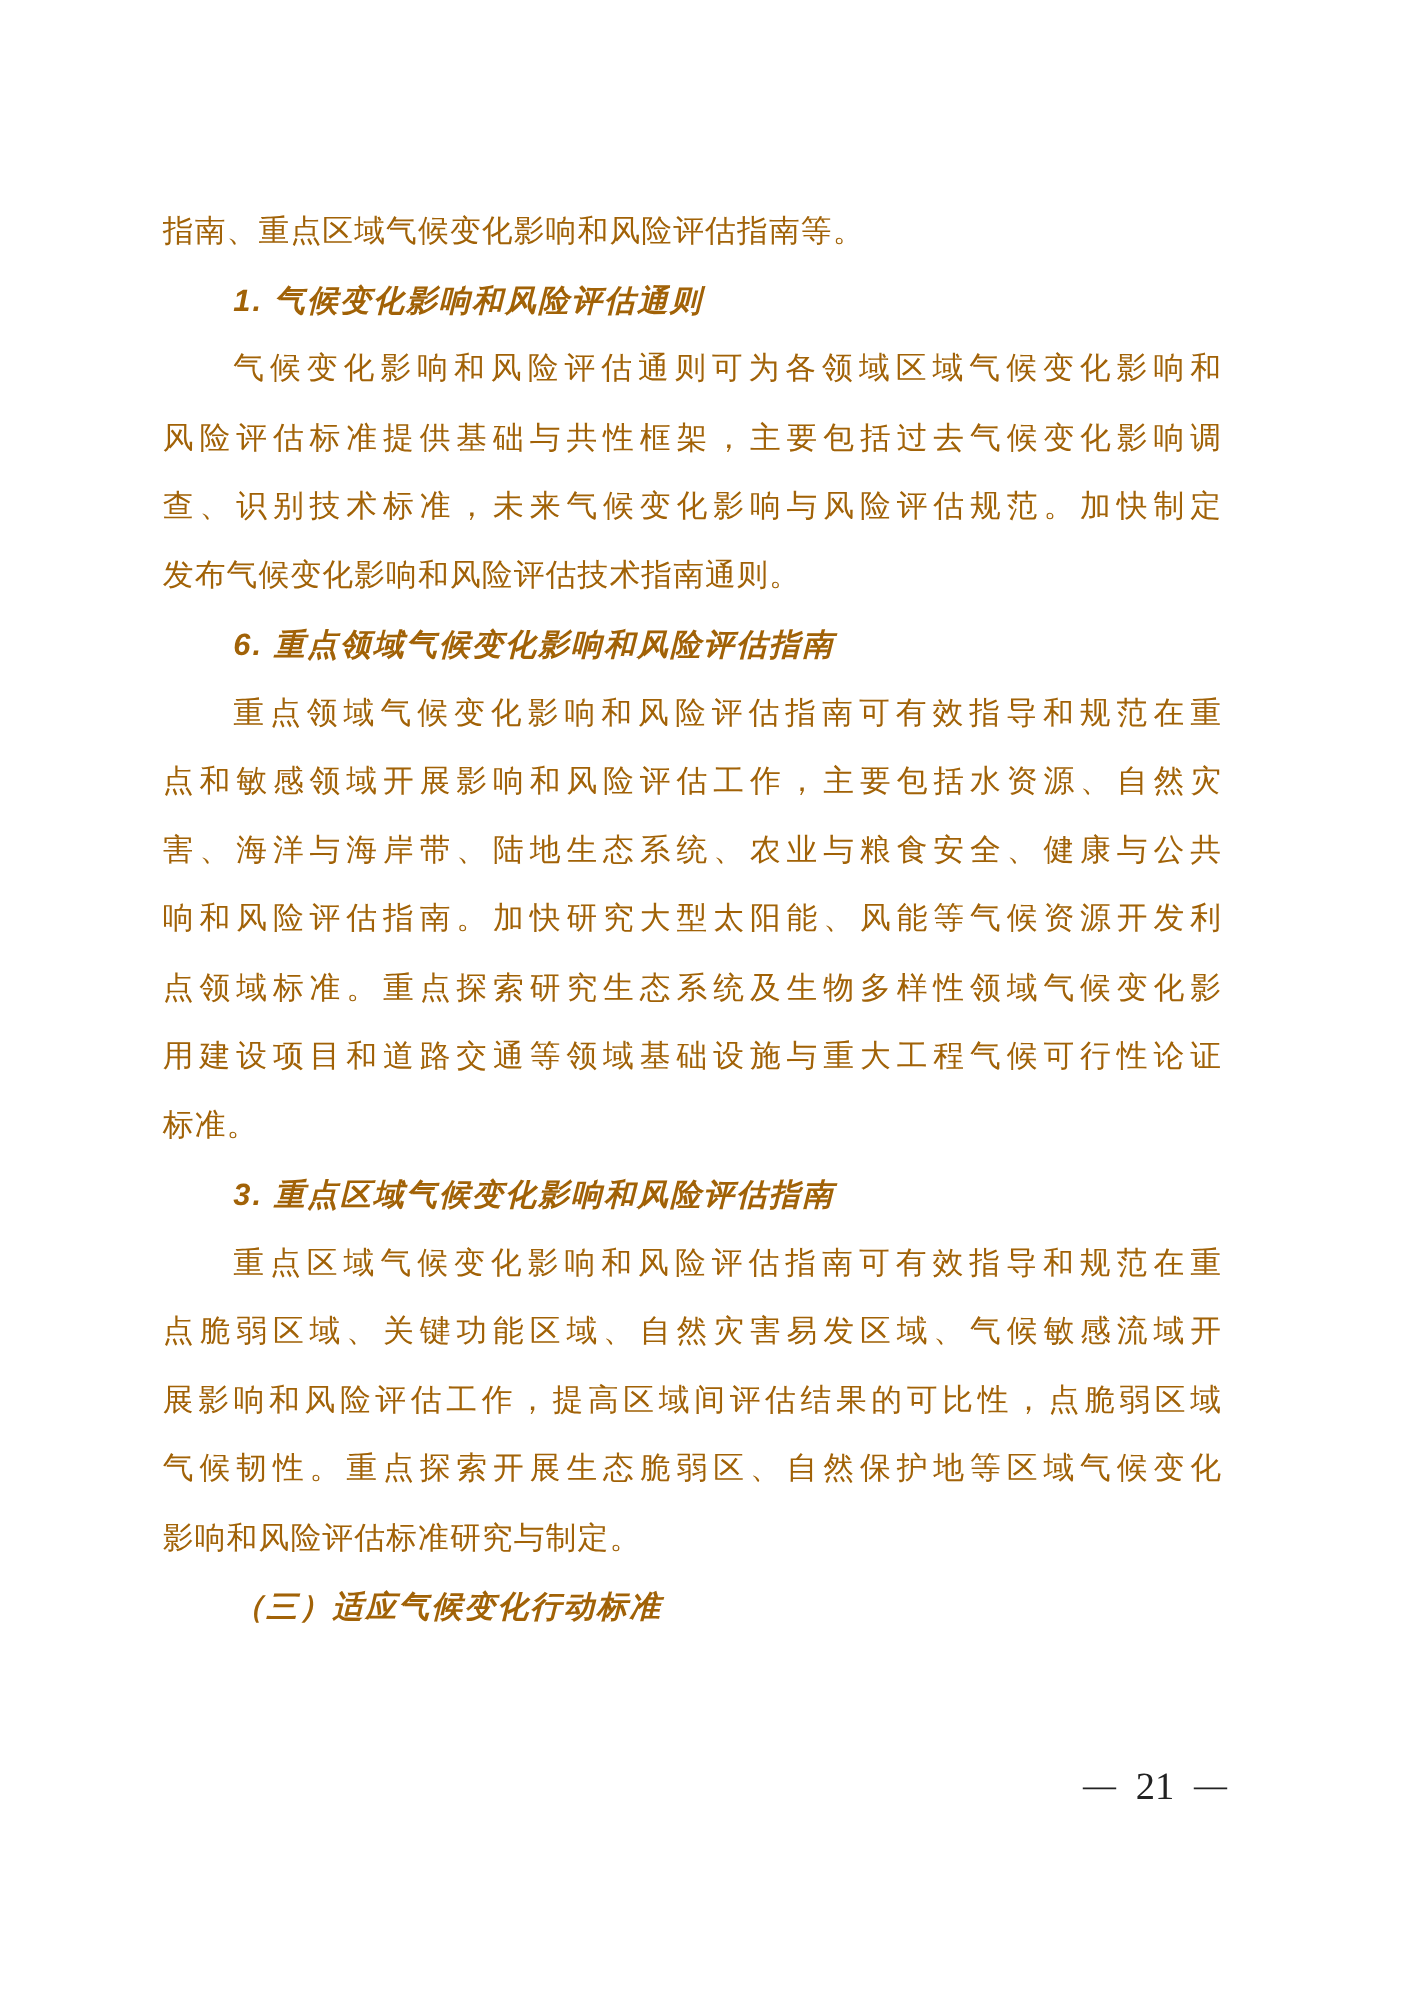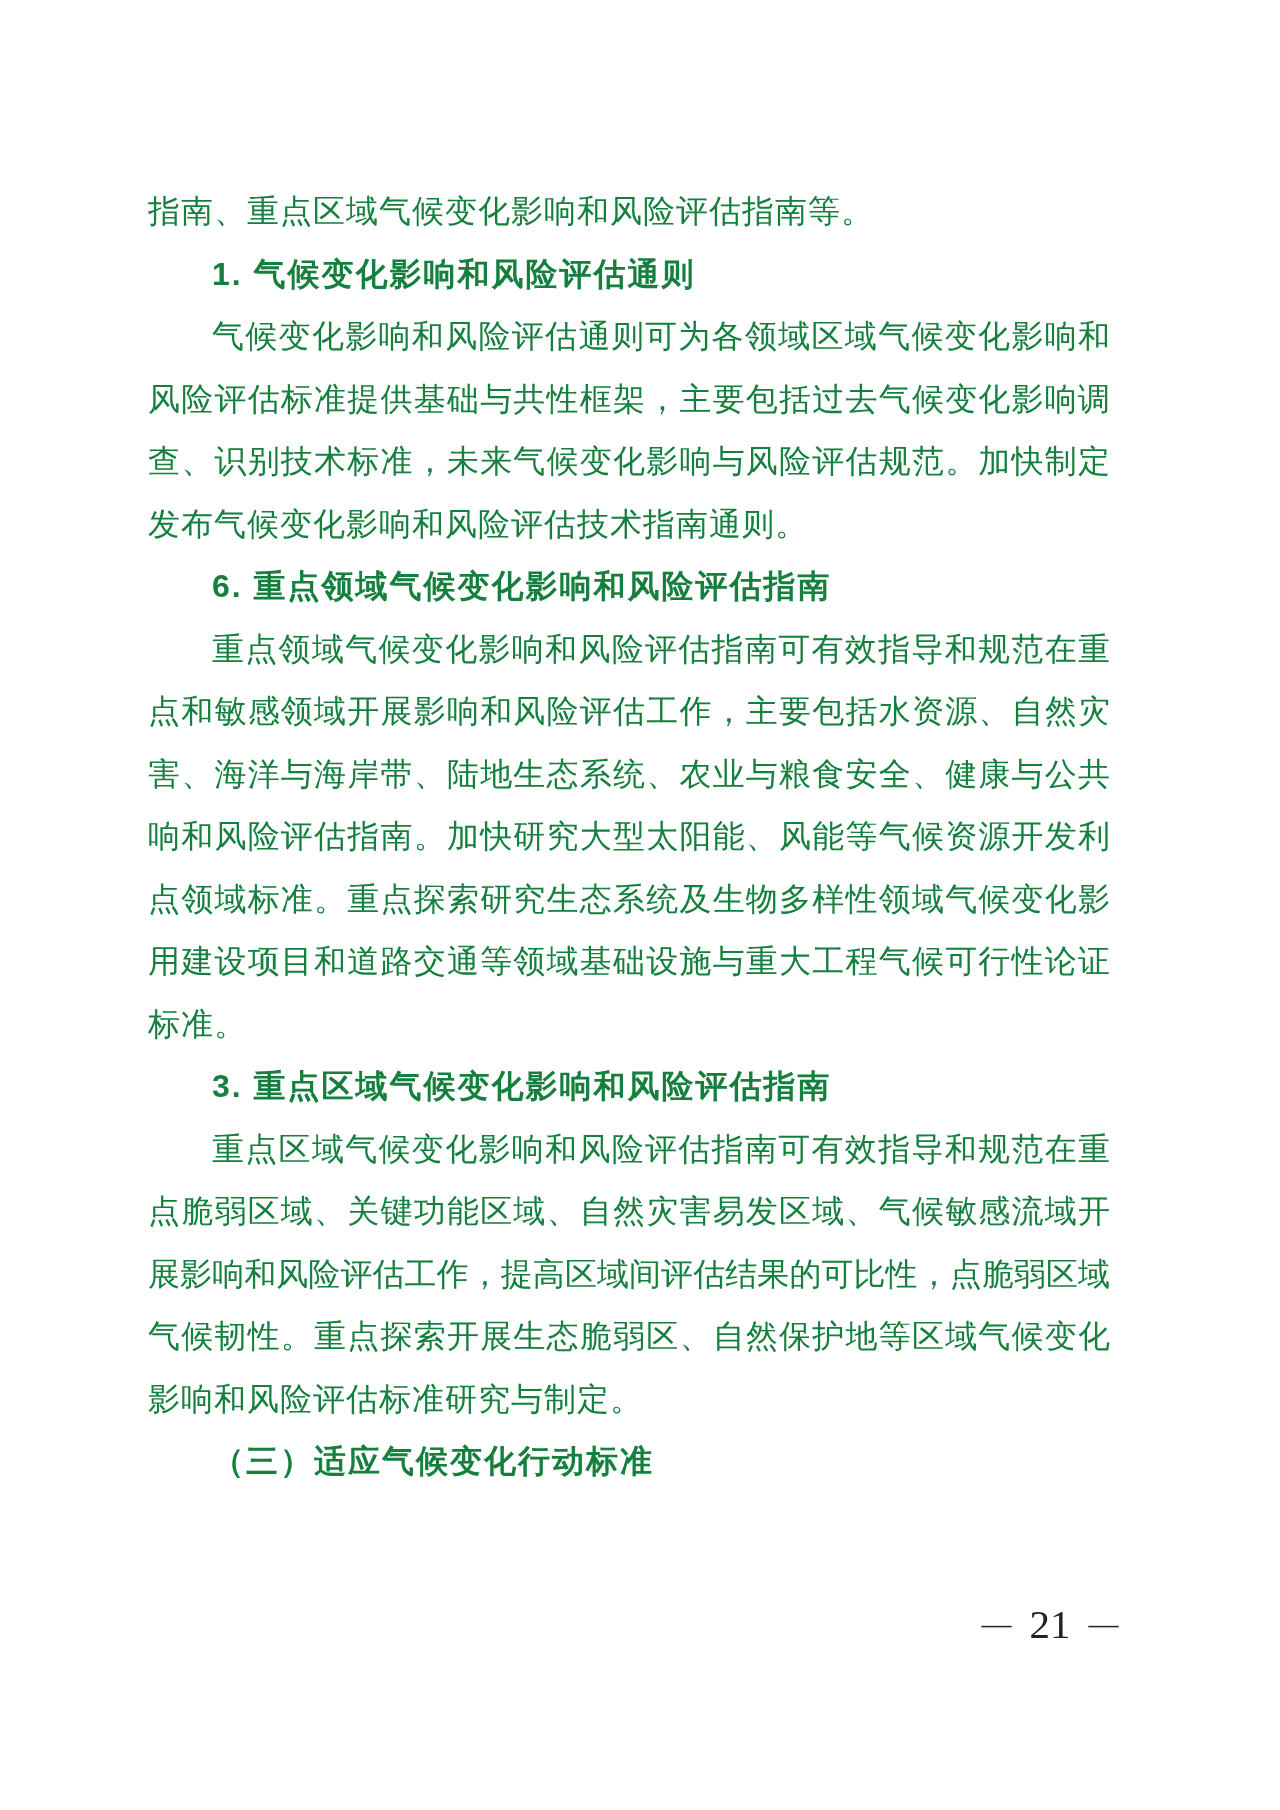--- a/index.html
+++ b/index.html
@@ -18,58 +18,59 @@
   }
   .content {
     position: absolute;
     left: 148px;
     top: 180px;
     width: 962px;
   }
   .line {
     height: 62.5px;
     line-height: 62.5px;
-    font-size: 32px;
+    font-size: 28px;
     white-space: nowrap;
     letter-spacing: 1px;
-    color: #15803d;
+    color: #a16207;
   }
   .line.justify {
     white-space: normal;
     text-align: justify;
     text-align-last: justify;
     text-justify: inter-ideograph;
     letter-spacing: 0;
   }
   .line.indent {
     padding-left: 64px;
   }
   .line.heading {
     font-family: "Liberation Sans", "DejaVu Sans", sans-serif;
     font-weight: bold;
     letter-spacing: 2px;
+    font-style: italic;
   }
   .page-number {
     position: absolute;
     top: 1603px;
     left: 975px;
     width: 150px;
     height: 42px;
     display: flex;
     align-items: center;
     justify-content: center;
     gap: 18px;
     font-size: 30px;
     color: #222222;
   }
   .page-number .dash {
     letter-spacing: 0;
   }
   .page-number .num {
-    font-size: 41px;
+    font-size: 35px;
   }
 </style>
 </head>
 <body>
 
 <div class="page">
 
   <div class="content">
 
   <div class="line">指南、重点区域气候变化影响和风险评估指南等。</div>

